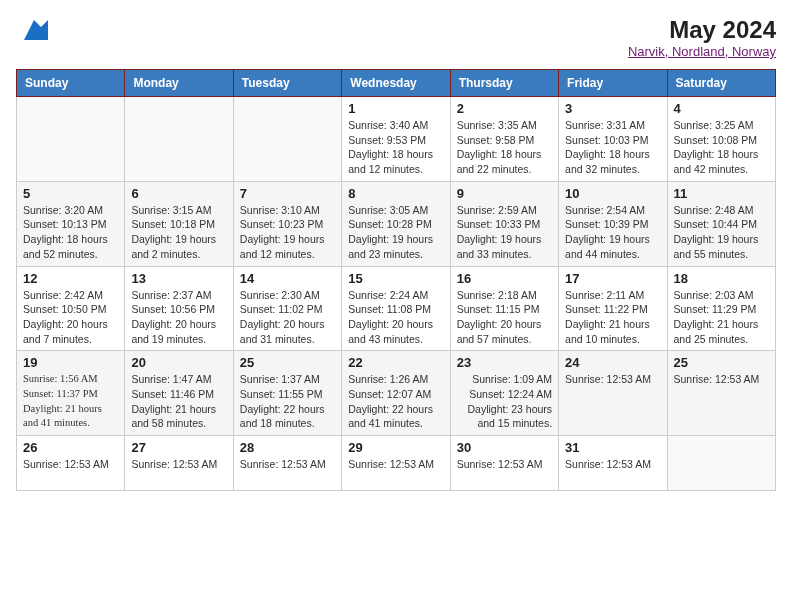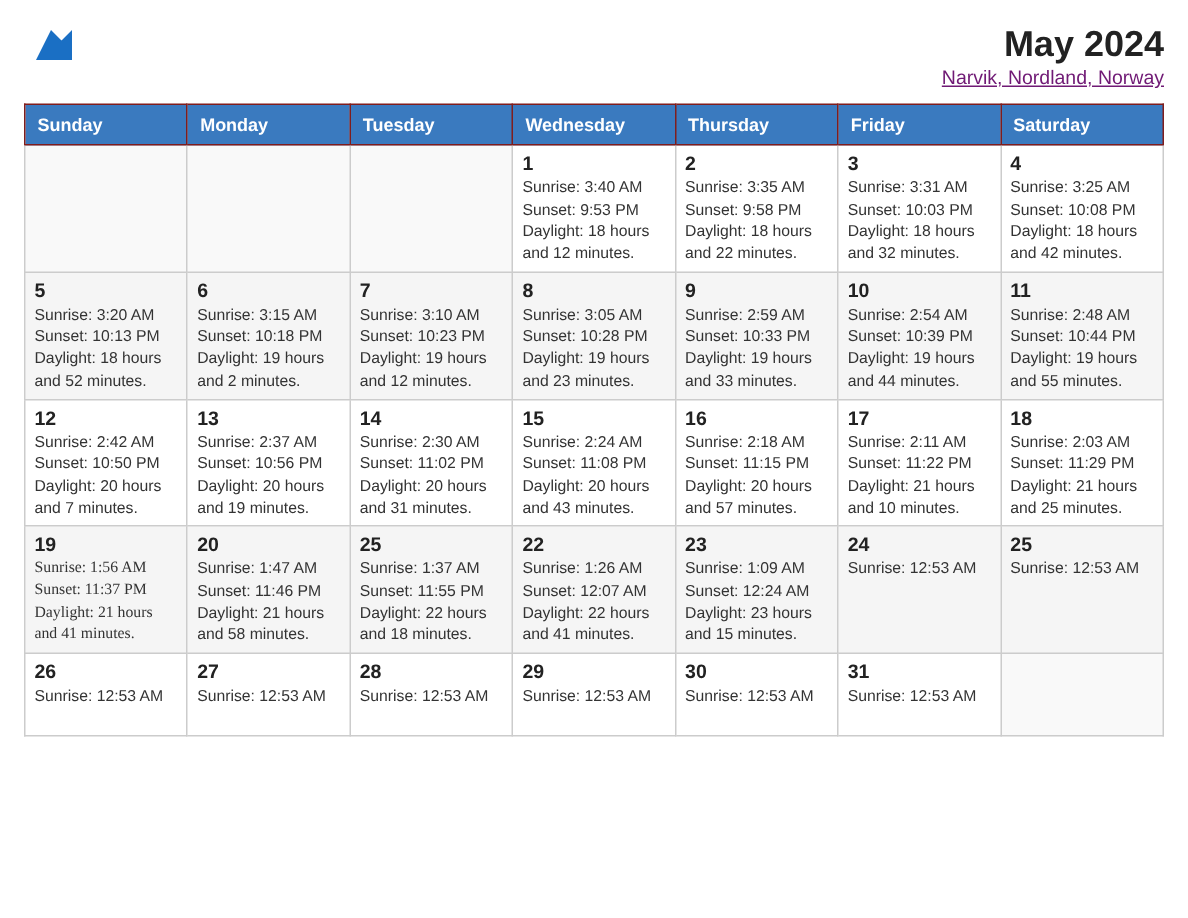--- a/index.html
+++ b/index.html
@@ -283,21 +283,21 @@
         </td>
         <td>
           <div class="day-number">22</div>
           <div class="day-info" style="white-space: pre-line;">Sunrise: 1:26 AM
 Sunset: 12:07 AM
 Daylight: 22 hours
 and 41 minutes.</div>
         </td>
         <td>
           <div class="day-number">23</div>
-          <div class="day-info" style="white-space: pre-line;">Sunrise: 1:09 AM
+          <div class="day-info" style="white-space: pre-line; text-align: right;">Sunrise: 1:09 AM
 Sunset: 12:24 AM
 Daylight: 23 hours
 and 15 minutes.</div>
         </td>
         <td>
           <div class="day-number">24</div>
           <div class="day-info" style="white-space: pre-line;">Sunrise: 12:53 AM</div>
         </td>
         <td>
           <div class="day-number">25</div>

